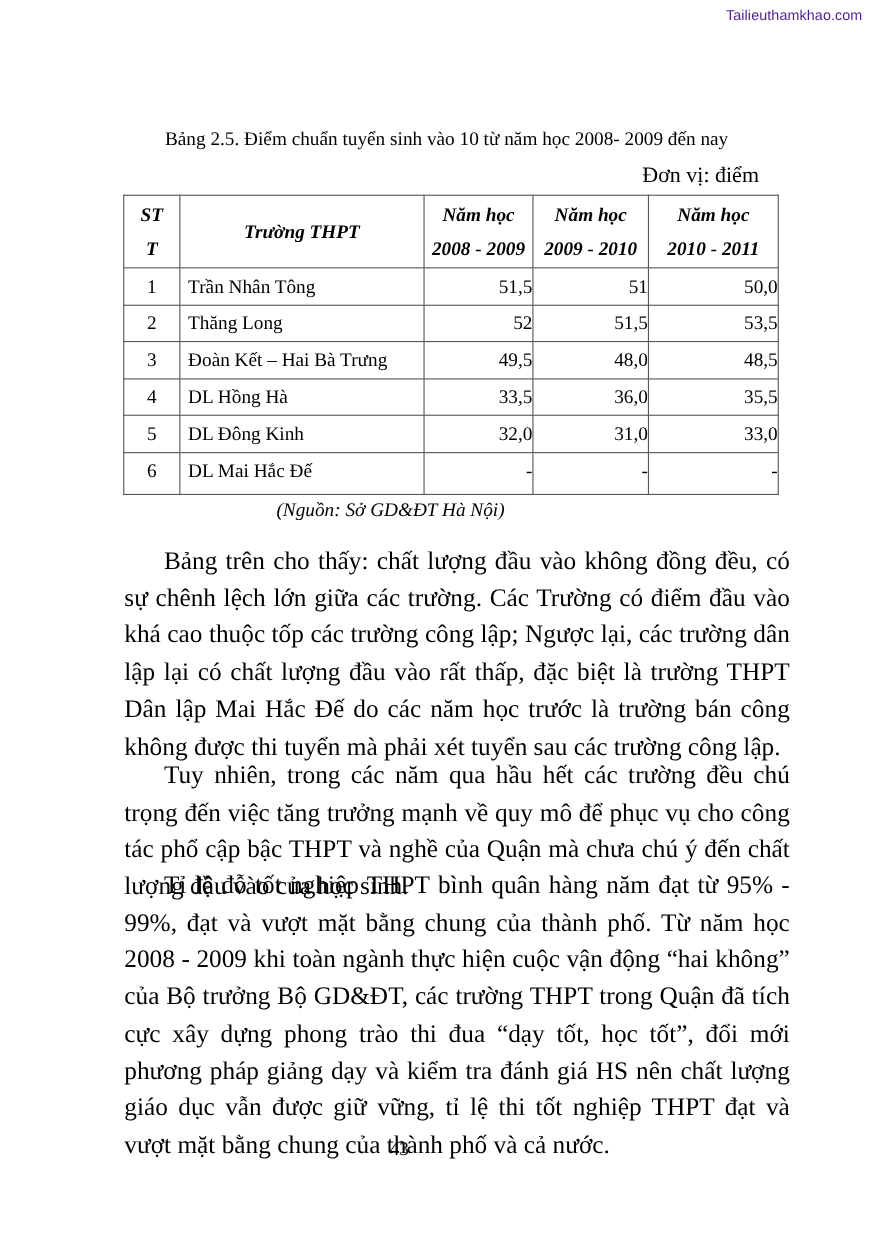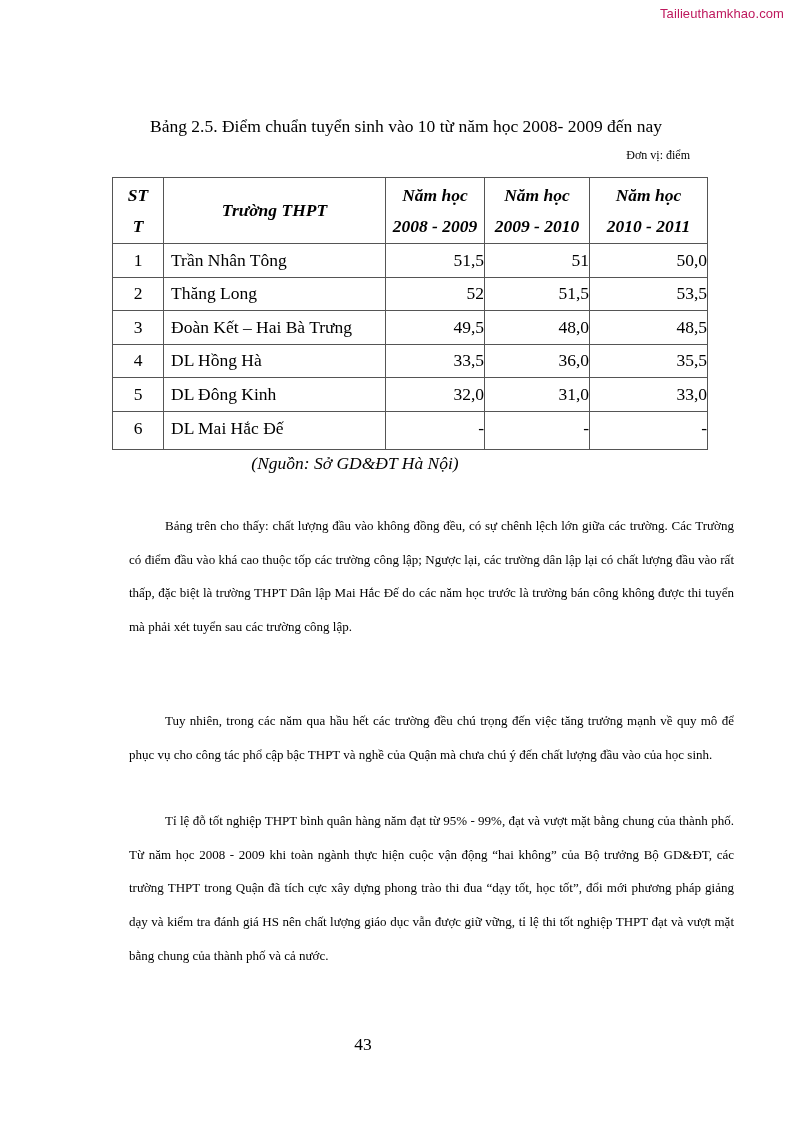--- a/index.html
+++ b/index.html
@@ -3,30 +3,30 @@
   <meta charset="utf-8">
   <style>
     html, body { margin: 0; padding: 0; background: #ffffff; }
     body {
       width: 794px; height: 1123px; position: relative; overflow: hidden;
       font-family: "Liberation Serif", serif; color: #000;
     }
     .watermark {
       position: absolute; top: 6px; right: 10px;
       font-family: "Liberation Sans", sans-serif; font-size: 13px;
-      color: #be185d; letter-spacing: 0.1px;
+      color: #4c1d95; letter-spacing: 0.1px;
     }
     .caption {
       position: absolute; top: 116px; left: 0; width: 794px; text-align: center;
       font-size: 17.5px;
       padding-left: 18px; box-sizing: border-box;
     }
     .unit {
       position: absolute; top: 148px; right: 104px;
-      font-size: 12px;
+      font-size: 20px;
       margin-left: 16px;
     }
     table.data {
       position: absolute; top: 177px; left: 112px;
       border-collapse: collapse; font-size: 17.5px;
     }
     table.data th, table.data td {
       border: 1px solid #555; padding: 0; vertical-align: middle;
     }
     table.data th { font-weight: bold; text-align: center; line-height: 31px; }
@@ -35,22 +35,22 @@
     table.data td.num { text-align: center; }
     table.data td.name { text-align: left; padding-left: 7px; margin-left: 39px; }
     table.data td.val { text-align: right; }
     .c1 { width: 50px; } .c2 { width: 221px; } .c3 { width: 98px; } .c4 { width: 104px; } .c5 { width: 117px; }
     .source {
       position: absolute; top: 453px; left: 0; width: 698px; text-align: center;
       font-style: italic; font-size: 17.5px; padding-left: 12px; box-sizing: border-box;
     }
     .para {
       position: absolute; left: 113px; width: 605px;
-      font-size: 13px; line-height: 33.7px; text-align: justify;
-      text-indent: 36px; margin: 16px;
+      font-size: 23px; line-height: 33.7px; text-align: justify;
+      text-indent: 36px; margin: 0;
     }
     .p1 { top: 493px; }
     .p2 { top: 688px; }
     .p3 { top: 788px; }
     .page-num {
       position: absolute; top: 1034px; left: 0; width: 708px; text-align: center;
       font-size: 17.5px; padding-left: 18px; box-sizing: border-box;
     }
   </style>
 </head>

